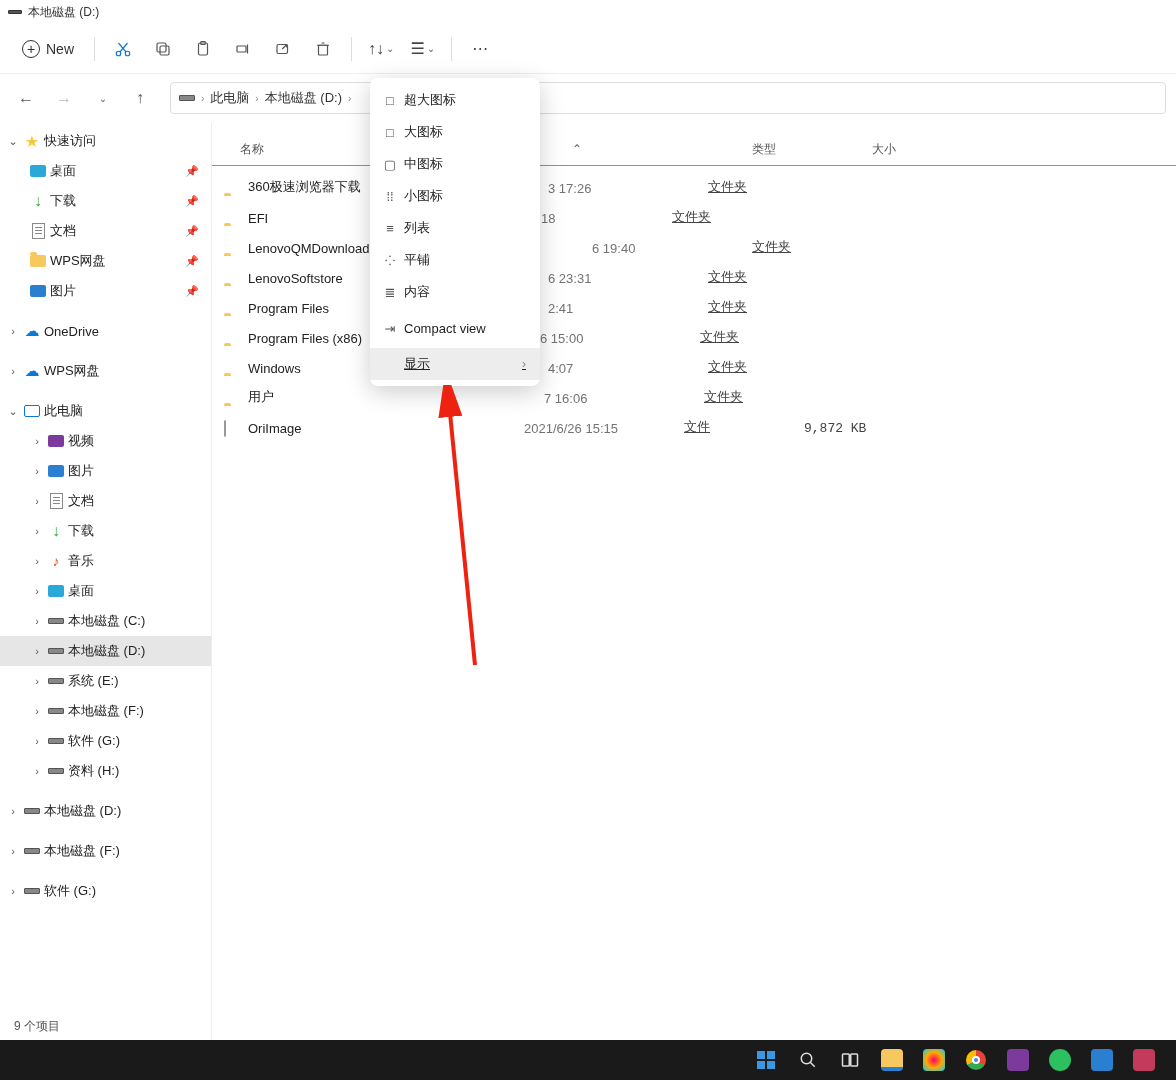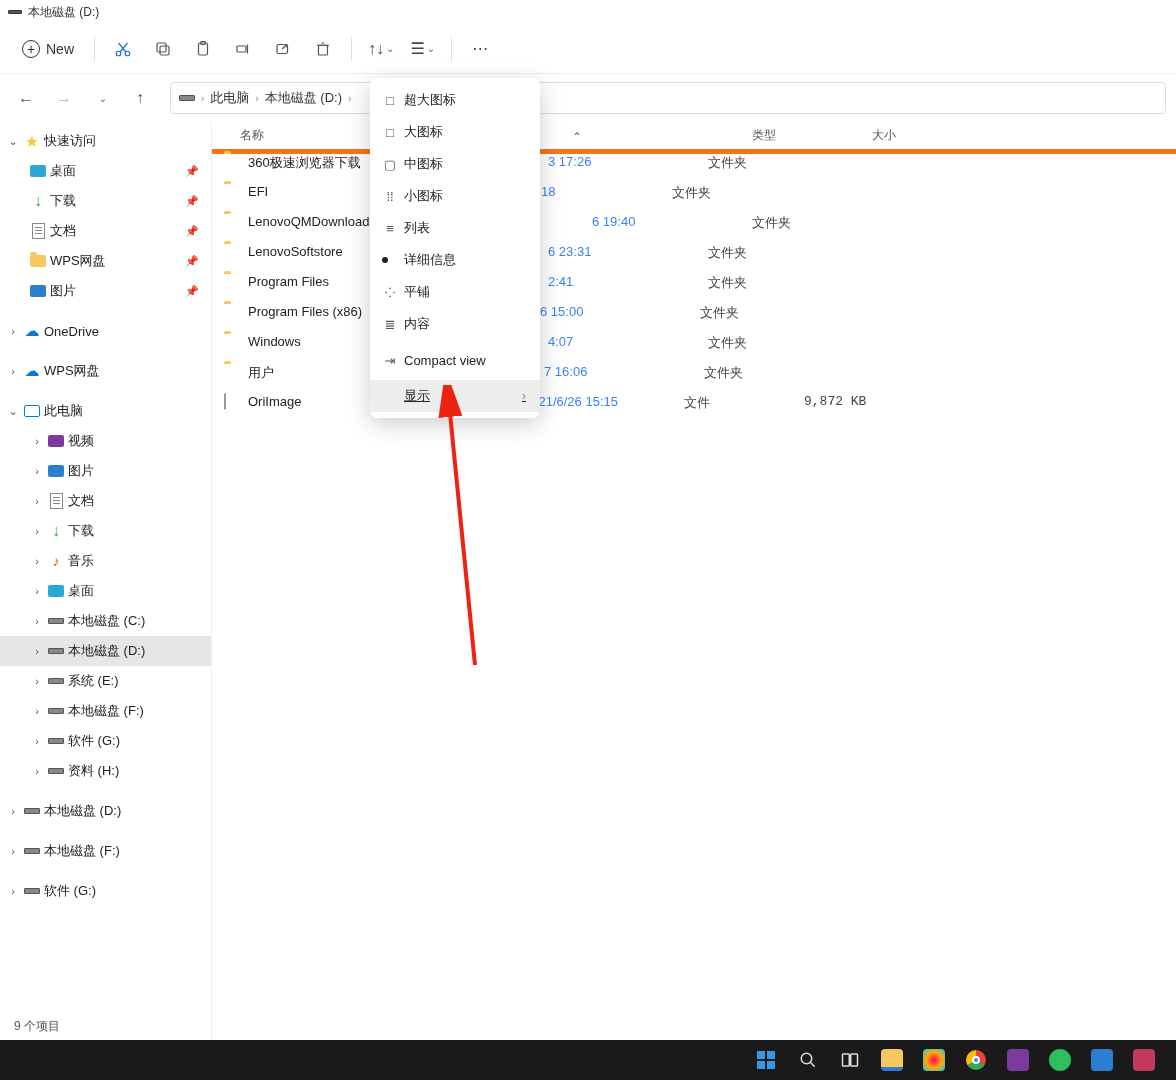--- a/index.html
+++ b/index.html
@@ -46,32 +46,32 @@
   .ico-doc { width:13px; height:16px; border:1px solid #888; background:#fff; position:relative;}
   .ico-doc::after{content:""; position:absolute; left:2px; top:3px; width:7px; height:1px; background:#888; box-shadow:0 3px 0 #888, 0 6px 0 #888;}
   .ico-cloud { color:#0a78d6; font-size:15px;}
   .ico-monitor{ width:16px; height:12px; border:1.5px solid #0a78d6; border-radius:2px; background:#fff;}
   .ico-pic { width:16px; height:12px; background:#2a7fd0; border-radius:2px;}
   .ico-music { color:#e04e1c; font-size:14px;}
   .ico-video { width:16px; height:12px; background:#7c3a9c; border-radius:2px;}
 
   
   .content { flex:1; position:relative; }
-  .col-headers { height:32px; display:flex; align-items:center; border-bottom:5px solid #f97316; font-size:12px; color:#555; position:relative;}
+  .col-headers { height:32px; display:flex; align-items:center; border-bottom:1px solid #f97316; font-size:12px; color:#555; position:relative;margin-top:12px;}
   .col-name { width:260px; padding-left:28px;}
   .col-date { width:160px; padding-left:4px;}
   .col-type { width:120px;}
   .col-size { width:120px;}
   .sort-chev { position:absolute; left:360px; top:8px; font-size:12px; color:#666;}
   .file-list { }
-  .row { height:30px; display:flex; align-items:flex-start; font-size:13px; color:#222; padding-left:12px; cursor:pointer;}
+  .row { height:30px; display:flex; align-items:flex-end; font-size:13px; color:#222; padding-left:12px; cursor:pointer;}
   .row .ric { width:18px; margin-right:6px;}
   .row .rname { width:224px; overflow:hidden; text-overflow:ellipsis; white-space:nowrap;}
-  .row .rdate { width:160px; color:#3b82f6; font-size:13px;}
-  .row .rtype { width:120px; color:#444; }
+  .row .rdate { width:160px; color:#737373; font-size:13px;}
+  .row .rtype { width:120px; color:#444;text-decoration:underline; }
   .row .rsize { width:120px; color:#444; text-align:left;font-family:Liberation Mono, monospace;}
   .file-icon { width:14px; height:16px; border:1px solid #999; background:#fff; border-radius:1px;}
 
   
   .view-menu { position:absolute; left:370px; top:78px; width:170px; background:#fff; border-radius:8px; box-shadow:0 6px 24px rgba(0,0,0,0.2); padding:6px 0; z-index:50; }
   .menu-item { height:32px; display:flex; align-items:center; font-size:13px; color:#222; padding:0 14px 0 34px; position:relative; cursor:pointer; gap:10px;}
   .menu-item .bullet { position:absolute; left:12px; width:6px; height:6px; border-radius:50%; background:#222;}
   .menu-item .mico { position:absolute; left:12px; width:16px; text-align:center; color:#555; }
   .menu-item.submenu .sub-chev { margin-left:auto; color:#888; font-size:12px;}
   .menu-item.sel { background:#ededed;text-decoration:underline;}
@@ -423,24 +423,20 @@
     </div>
     <div class="menu-item">
       <span class="mico">⁞⁞</span>
       <span>小图标</span>
     </div>
     <div class="menu-item">
       <span class="mico">≡</span>
       <span>列表</span>
     </div>
     <div class="menu-item">
-      <span class="bullet"></span>
-      <span>详细信息</span>
-    </div>
-    <div class="menu-item">
       <span class="mico">⁘</span>
       <span>平铺</span>
     </div>
     <div class="menu-item">
       <span class="mico">≣</span>
       <span>内容</span>
     </div>
     <div style="height: 4px;"></div>
     <div class="menu-item">
       <span class="mico">⇥</span>

